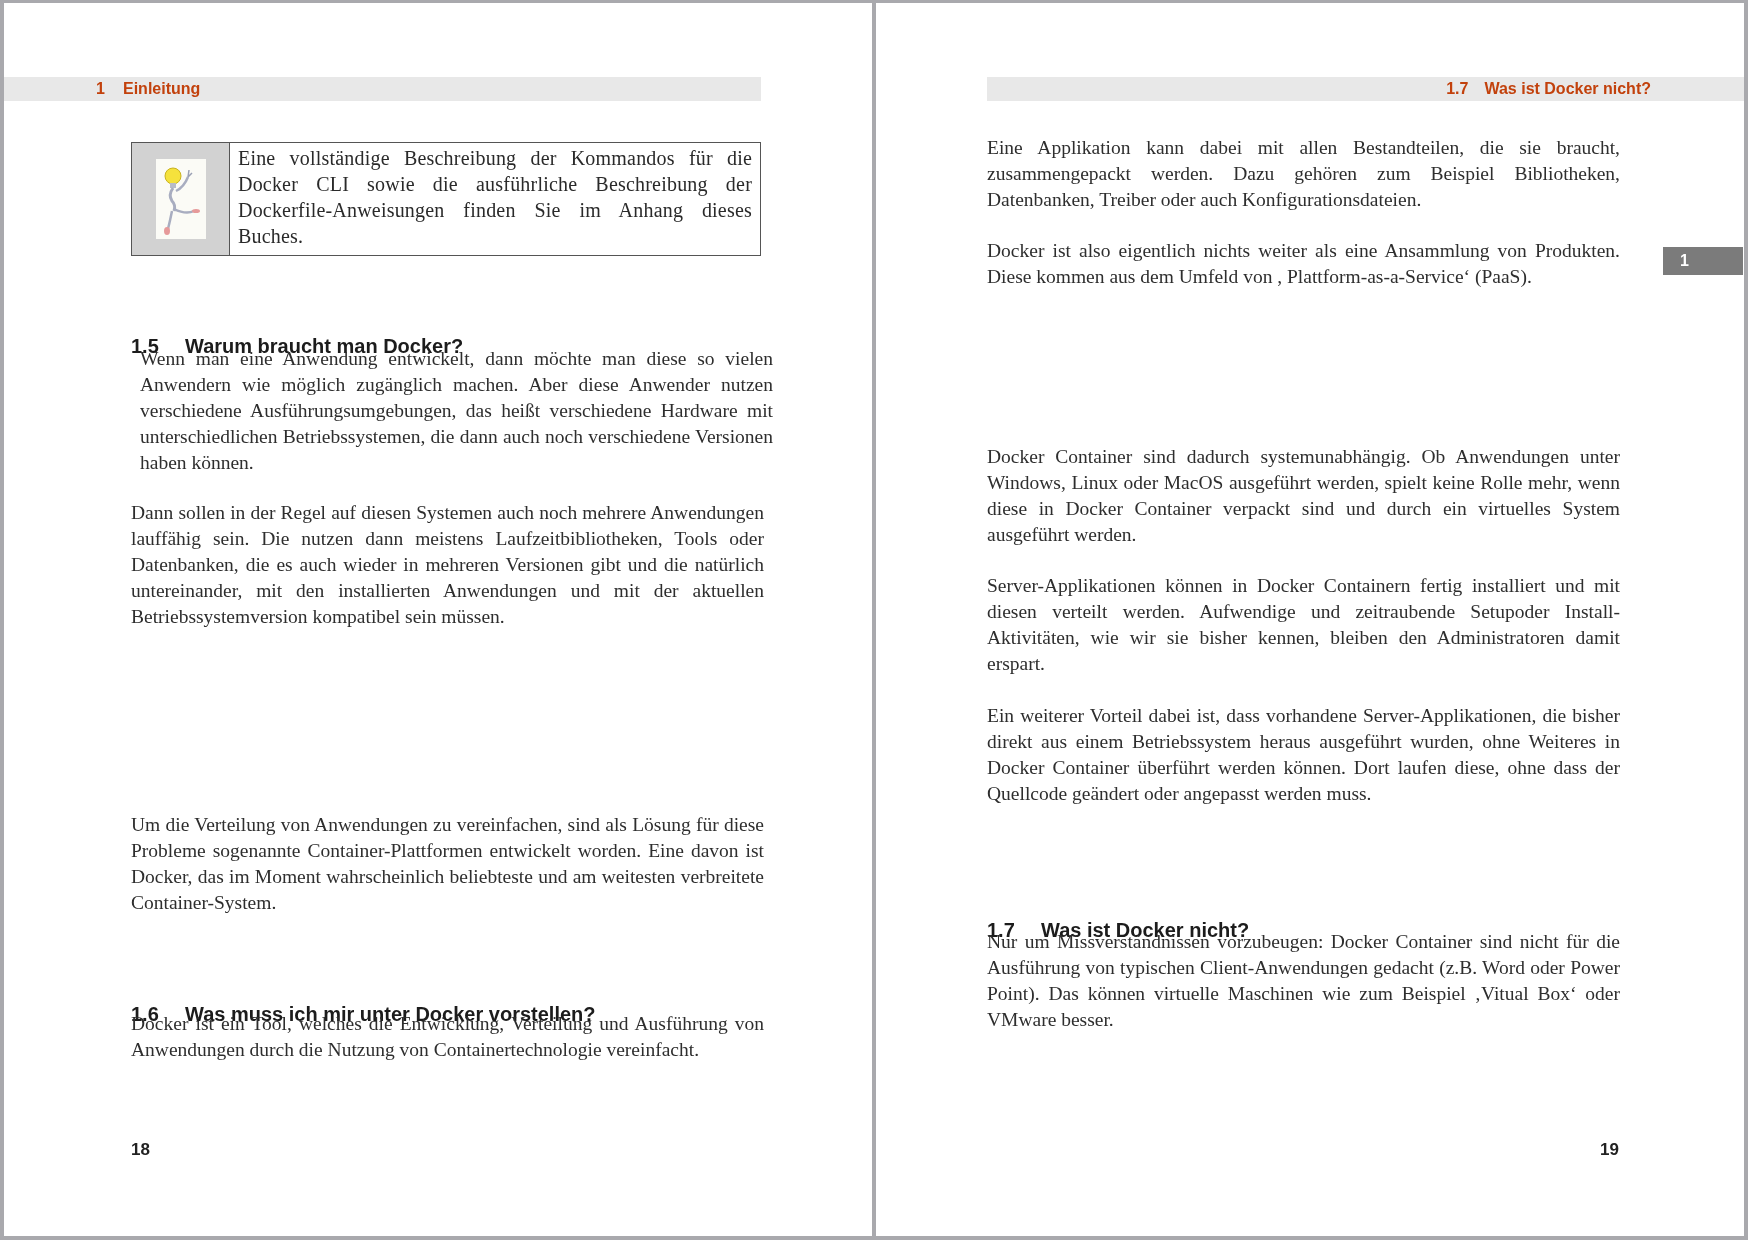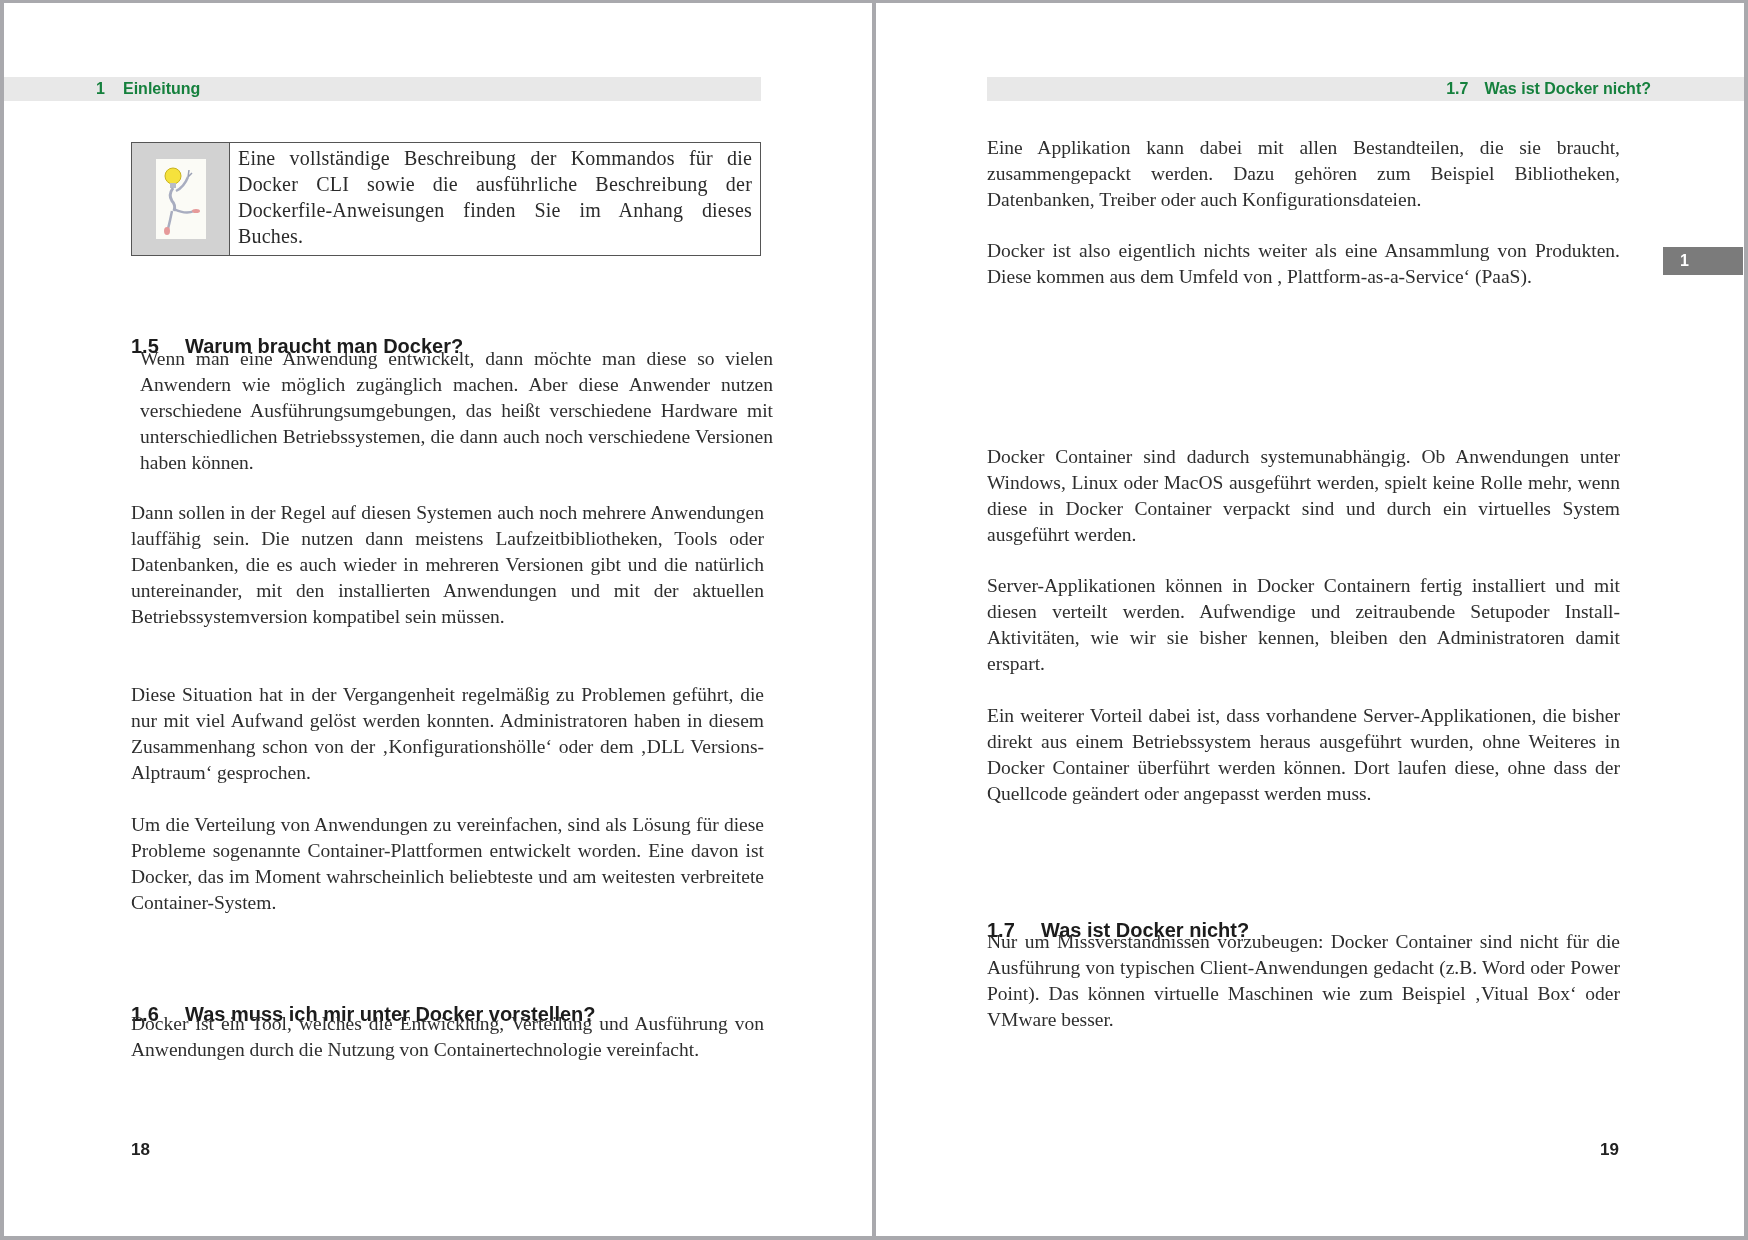--- a/index.html
+++ b/index.html
@@ -15,21 +15,21 @@
   .frame-right { position: absolute; left: 1744px; top: 0; width: 4px; height: 1240px; background: #a9a9ad; }
   .spine { position: absolute; left: 872px; top: 0; width: 4px; height: 1240px; background: #a9a9ad; }
 
   .page { position: absolute; top: 0; height: 1240px; }
   .page-left { left: 4px; width: 868px; }
   .page-right { left: 876px; width: 868px; }
 
   .running-head {
     position: absolute; top: 77px; height: 24px; background: #e8e8e8;
     font-family: "Liberation Sans", "DejaVu Sans", sans-serif;
-    font-weight: bold; font-size: 16px; color: #15803d; line-height: 24px;
+    font-weight: bold; font-size: 16px; color: #c2410c; line-height: 24px;
   }
   .page-left .running-head { left: 0; width: 757px; }
   .page-right .running-head { left: 111px; width: 757px; text-align: right; }
   .rh-num { display: inline-block; }
   .page-left .rh-num { margin-left: 92px; width: 27px; }
   .page-right .rh-title { margin-left: 16px; margin-right: 93px; }
 
   .note-box {
     position: absolute; left: 127px; top: 142px; width: 630px; height: 114px;
     border: 1.5px solid #555; display: flex; box-sizing: border-box;
@@ -102,21 +102,20 @@
     </div>
     <div class="note-text">Eine vollständige Beschreibung der Kommandos für die Docker CLI sowie die ausführliche Beschreibung der Dockerfile-Anweisungen finden Sie im Anhang dieses Buches.</div>
   </div>
 
   <div class="section-heading" style="left:127px; top:307px;">
     <span class="sh-num">1.5</span><span>Warum braucht man Docker?</span>
   </div>
 
   <div class="para" style="top:346px;margin-left:9px;">Wenn man eine Anwendung entwickelt, dann möchte man diese so vielen Anwendern wie möglich zugänglich machen. Aber diese Anwender nutzen verschiedene Ausführungsumgebungen, das heißt verschiedene Hardware mit unterschiedlichen Betriebssystemen, die dann auch noch verschiedene Versionen haben können.</div>
   <div class="para" style="top:500px;">Dann sollen in der Regel auf diesen Systemen auch noch mehrere Anwendungen lauffähig sein. Die nutzen dann meistens Laufzeitbibliotheken, Tools oder Datenbanken, die es auch wieder in mehreren Versionen gibt und die natürlich untereinander, mit den installierten Anwendungen und mit der aktuellen Betriebssystemversion kompatibel sein müssen.</div>
-  <div class="para" style="top:682px;">Diese Situation hat in der Vergangenheit regelmäßig zu Problemen geführt, die nur mit viel Aufwand gelöst werden konnten. Administratoren haben in diesem Zusammenhang schon von der ‚Konfigurationshölle‘ oder dem ‚DLL Versions-Alptraum‘ gesprochen.</div>
   <div class="para" style="top:812px;">Um die Verteilung von Anwendungen zu vereinfachen, sind als Lösung für diese Probleme sogenannte Container-Plattformen entwickelt worden. Eine davon ist Docker, das im Moment wahrscheinlich beliebteste und am weitesten verbreitete Container-System.</div>
 
   <div class="section-heading" style="left:127px; top:975px;">
     <span class="sh-num">1.6</span><span>Was muss ich mir unter Docker vorstellen?</span>
   </div>
   <div class="para" style="top:1011px;">Docker ist ein Tool, welches die Entwicklung, Verteilung und Ausführung von Anwendungen durch die Nutzung von Containertechnologie vereinfacht.</div>
 
   <div class="page-number" style="left:127px;">18</div>
 </div>
 

